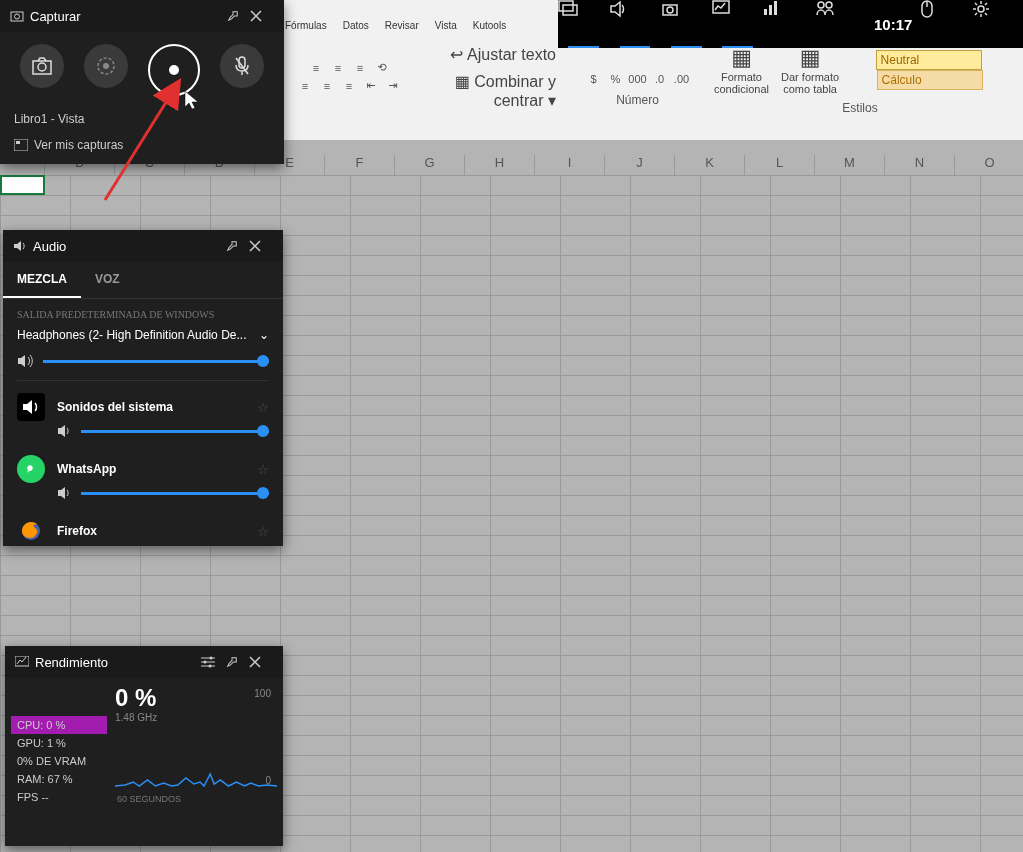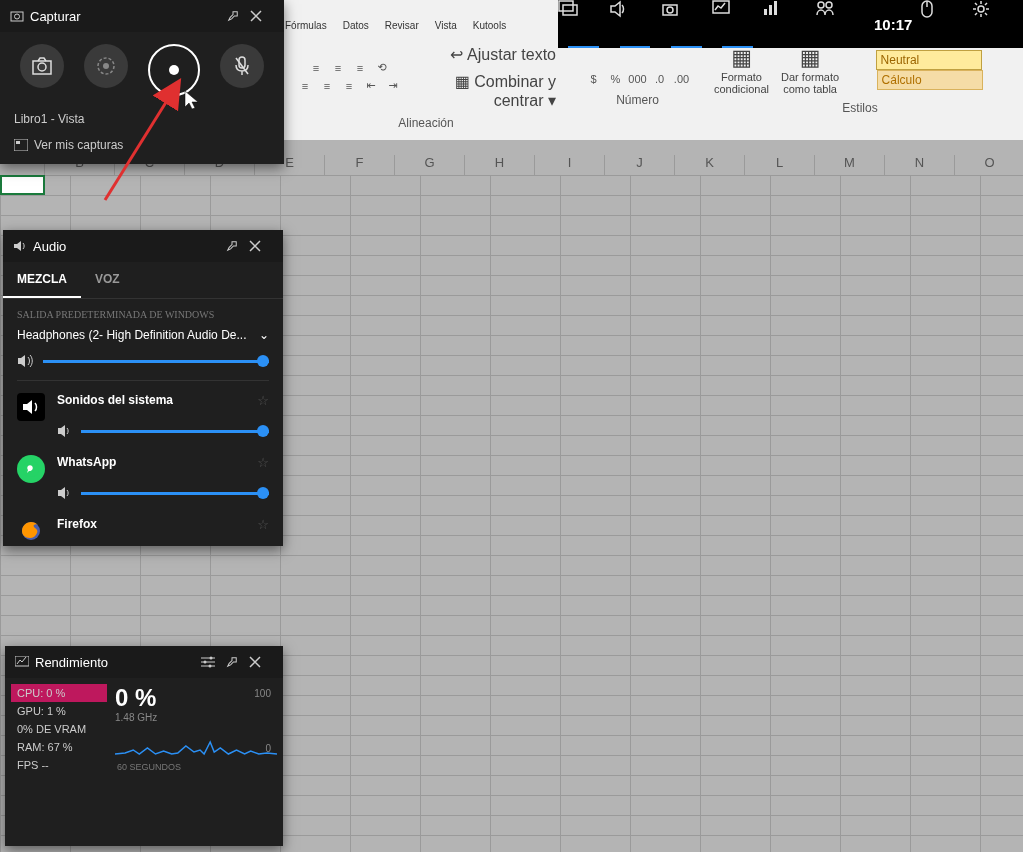--- a/index.html
+++ b/index.html
@@ -54,33 +54,33 @@
 .panel-audio { top: 230px; left: 3px; width: 280px; height: 316px; }
 .tabs { display: flex; border-bottom: 1px solid #333; }
 .tabs span { padding: 10px 14px; font-size: 12px; color: #999; font-weight: bold; }
 .tabs span.active { color: #fff; border-bottom: 2px solid #fff; }
 .section-label { font-size: 10px; color: #777; padding: 10px 14px 4px; font-family: Liberation Serif, serif; }
 .device-row { padding: 4px 14px; display: flex; align-items: center; color: #fff; font-size: 12px; cursor: pointer; }
 .device-row .chev { margin-left: auto; }
 .slider-row { display: flex; align-items: center; padding: 8px 14px; gap: 10px; }
 .slider { flex: 1; height: 3px; background: #2b90f5; position: relative; }
 .slider::after { content: ""; position: absolute; right: 0; top: -5px; width: 12px; height: 12px; background: #2b90f5; border-radius: 50%; }
-.app-row { display: flex; padding: 8px 14px 0; gap: 12px; }
+.app-row { display: flex; align-items: center; padding: 8px 14px 0; gap: 12px; }
 .app-icon { width: 28px; height: 28px; border-radius: 4px; display: flex; align-items: center; justify-content: center; }
 .app-name { flex: 1; color: #fff; font-size: 12px; font-weight: 600; }
 .star { color: #555; }
 .app-slider { padding: 4px 14px 10px 54px; display: flex; align-items: center; gap: 10px; }
 .divider { height: 1px; background: #333; margin: 4px 14px; }
 
 
 .panel-perf { top: 646px; left: 5px; width: 278px; height: 200px; }
 .perf-body { display: flex; padding: 6px; gap: 8px; }
 .perf-left { width: 96px; }
 .perf-row { font-size: 11px; color: #ccc; padding: 3px 6px; }
-.perf-row.sel { background: #be185d; }
+.perf-row.sel { background: #a21caf; margin-top: 32px; }
 .perf-right { flex: 1; position: relative; }
 .big-pct { font-size: 24px; color: #fff; font-weight: bold; }
 .ghz { font-size: 10px; color: #888; }
 .max-label { position: absolute; top: 4px; right: 6px; font-size: 10px; color: #888; }
 .min-label { position: absolute; bottom: 20px; right: 6px; font-size: 10px; color: #888; }
 .graph { position: absolute; bottom: 18px; left: 0; right: 0; height: 50px; }
 .graph svg { width: 100%; height: 100%; }
 .time-label { position: absolute; bottom: 2px; left: 2px; font-size: 9px; color: #777; }
 
 svg { display: block; }
@@ -111,21 +111,20 @@
           <span>≡</span>
           <span>⇤</span>
           <span>⇥</span>
         </div>
       </div>
       <div style="text-align:right;font-size:16px;color:#444;">
         <div>↩ <span>Ajustar texto</span></div>
         <div style="margin-top:8px;">▦ <span>Combinar y centrar</span> ▾</div>
       </div>
     </div>
-    <span class="ribbon-label">Alineación</span>
   </div>
   <div class="ribbon-group num-group">
     <div style="height:16px;"></div>
     <div class="ribbon-icons" style="margin-top:10px;">
       <span>$</span>
       <span>%</span>
       <span>000</span>
       <span>.0</span>
       <span>.00</span>
     </div>

